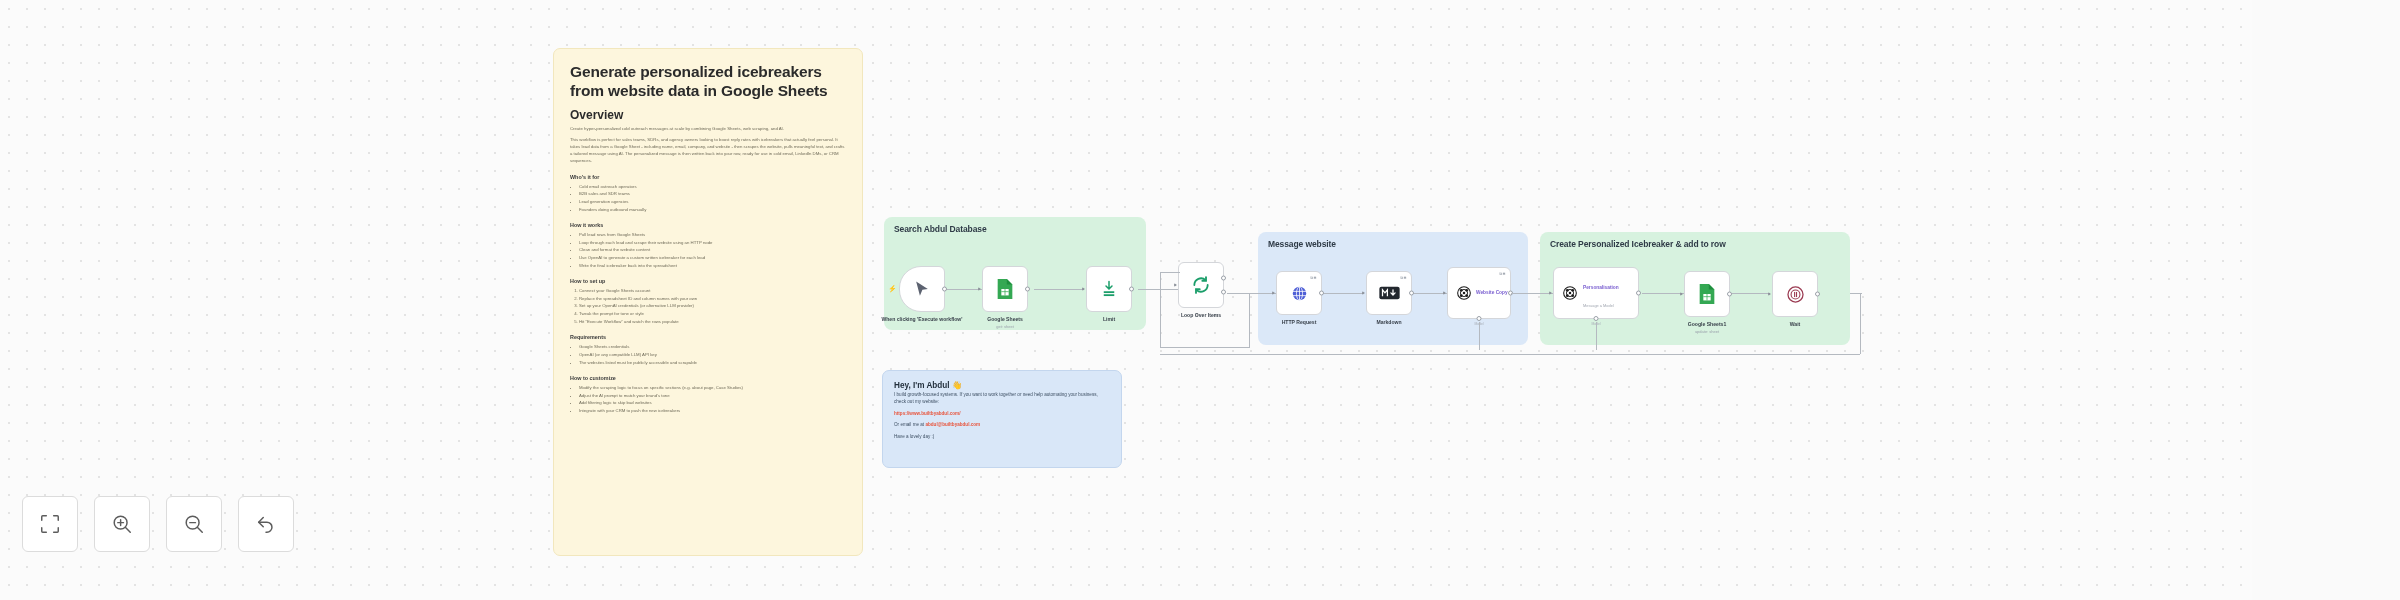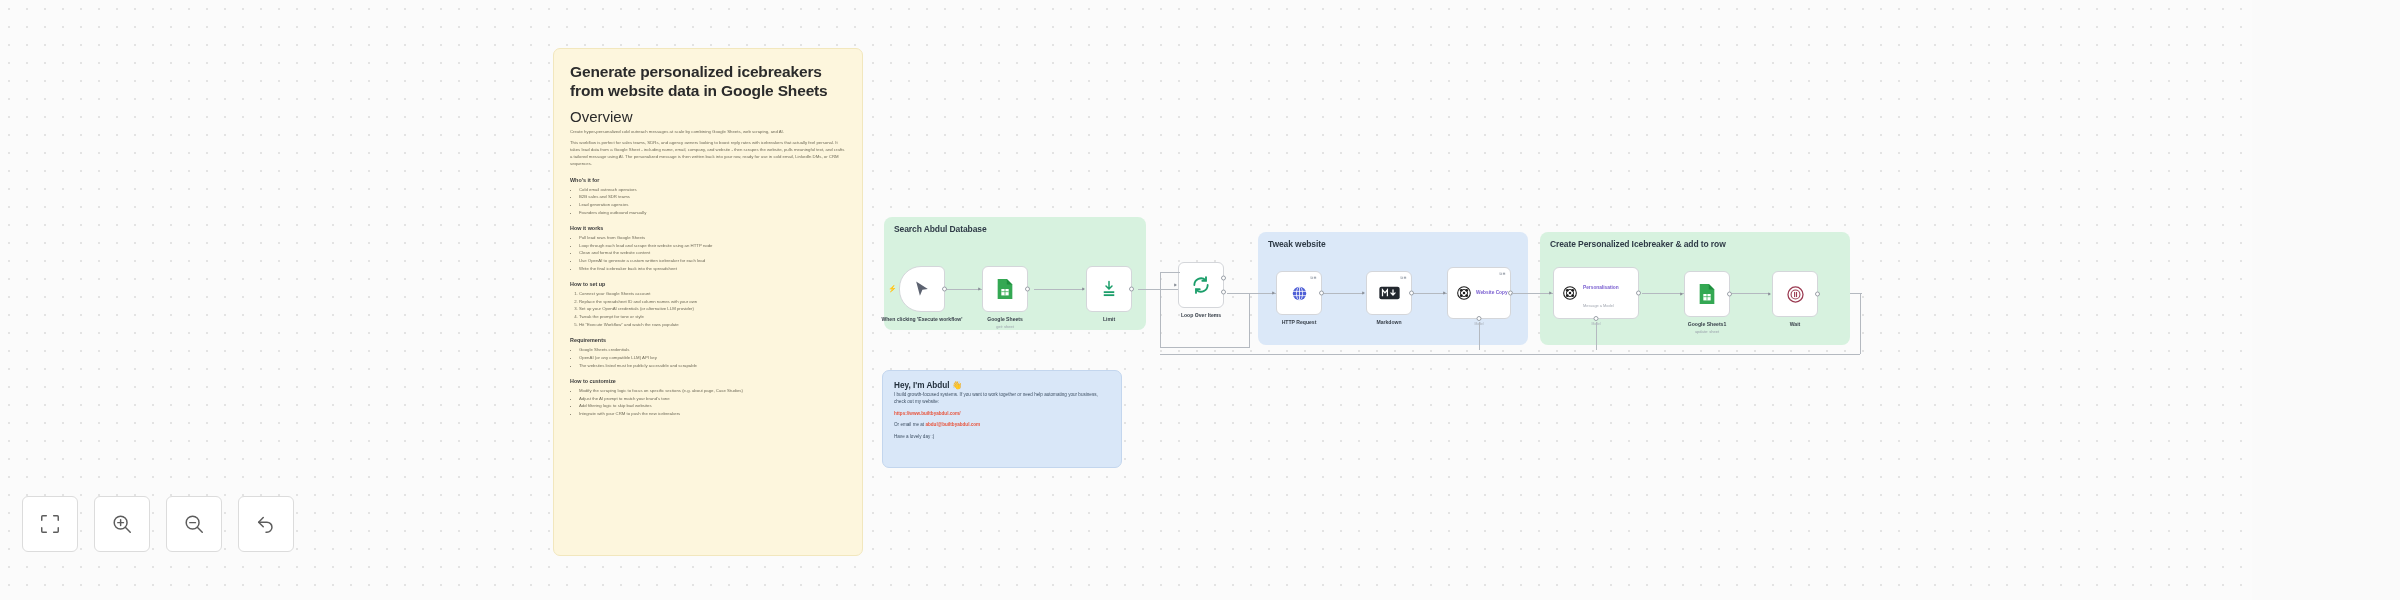--- a/index.html
+++ b/index.html
@@ -29,21 +29,21 @@
     overflow: hidden;
     color: #3a3a3a;
   }
   .sticky h1 {
     font-size: 15.5px; line-height: 1.22;
     font-weight: 700; color: #2b2b2b;
     letter-spacing: -.15px;
     margin-bottom: 6px;
   }
   .sticky h2 {
-    font-size: 15px; font-weight: 400; color: #2b2b2b;
+    font-size: 12px; font-weight: 700; color: #2b2b2b;
     margin: 7px 0 4px 0;
   }
   .sticky h3 {
     font-size: 5.4px; font-weight: 700; color: #3b3b3b;
     margin: 9px 0 3px 0;
   }
   .sticky p {
     font-size: 4.3px; line-height: 1.62; color: #6e6a58;
     margin-bottom: 4px;
   }
@@ -321,21 +321,21 @@
   <div class="edge" style="left:1160px; top:347px; width:90px;"></div>
   <div class="edge-v" style="left:1249px; top:293px; height:54px;"></div>
   <div class="edge-v" style="left:1160px; top:272px; height:76px;"></div>
   <div class="edge" style="left:1160px; top:272px; width:20px;"></div>
 
   <div class="edge" style="left:1160px; top:354px; width:700px;"></div>
   <div class="edge-v" style="left:1860px; top:293px; height:61px;"></div>
   <div class="edge" style="left:1820px; top:293px; width:42px;"></div>
 
   <div class="group g-blue" style="left:1258px; top:232px; width:270px; height:113px;">
-    <span class="group-title">Tweak website</span>
+    <span class="group-title">Message website</span>
   </div>
   <div class="edge" style="left:1232px; top:293px; width:44px;"></div>
   <div class="edge" style="left:1323px; top:293px; width:40px;"></div>
   <div class="edge" style="left:1413px; top:293px; width:34px;"></div>
 
   <div class="node" style="left:1276px; top:271px; width:46px; height:44px;">
     <span class="badge-top">⧉✱</span>
     <svg width="17" height="17" viewBox="0 0 24 24">
       <circle cx="12" cy="12" r="9.5" fill="#4f5fd6"></circle>
       <ellipse cx="12" cy="12" rx="4.3" ry="9.5" fill="none" stroke="#fff" stroke-width="1.1"></ellipse>

